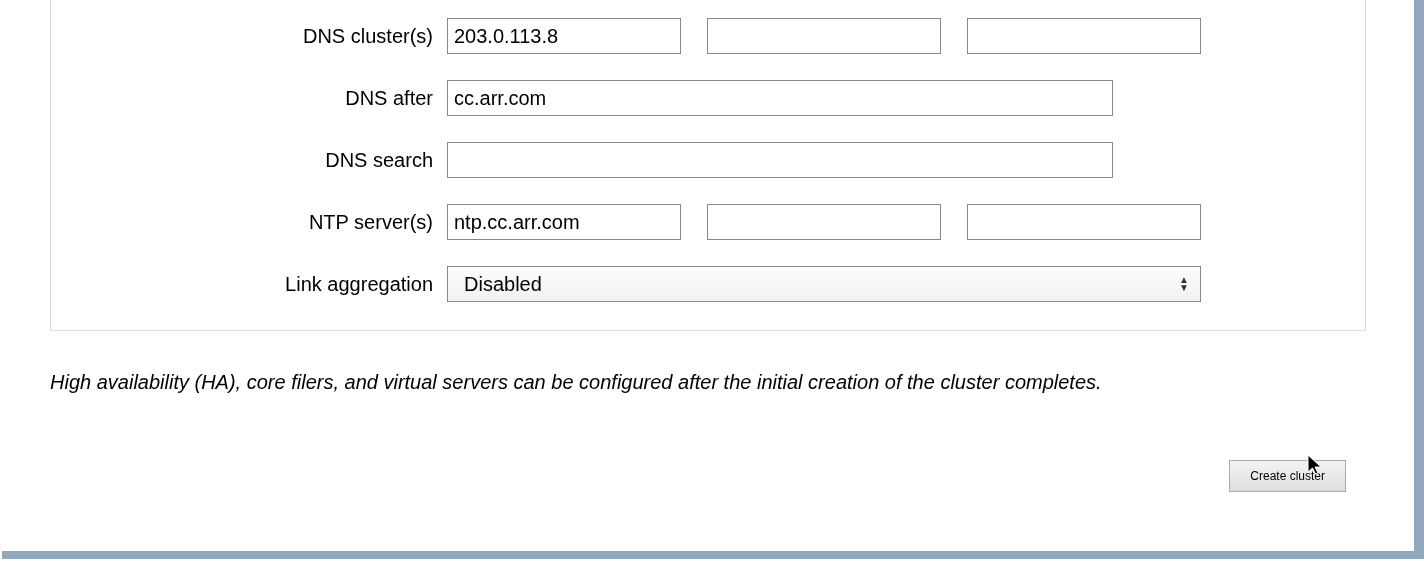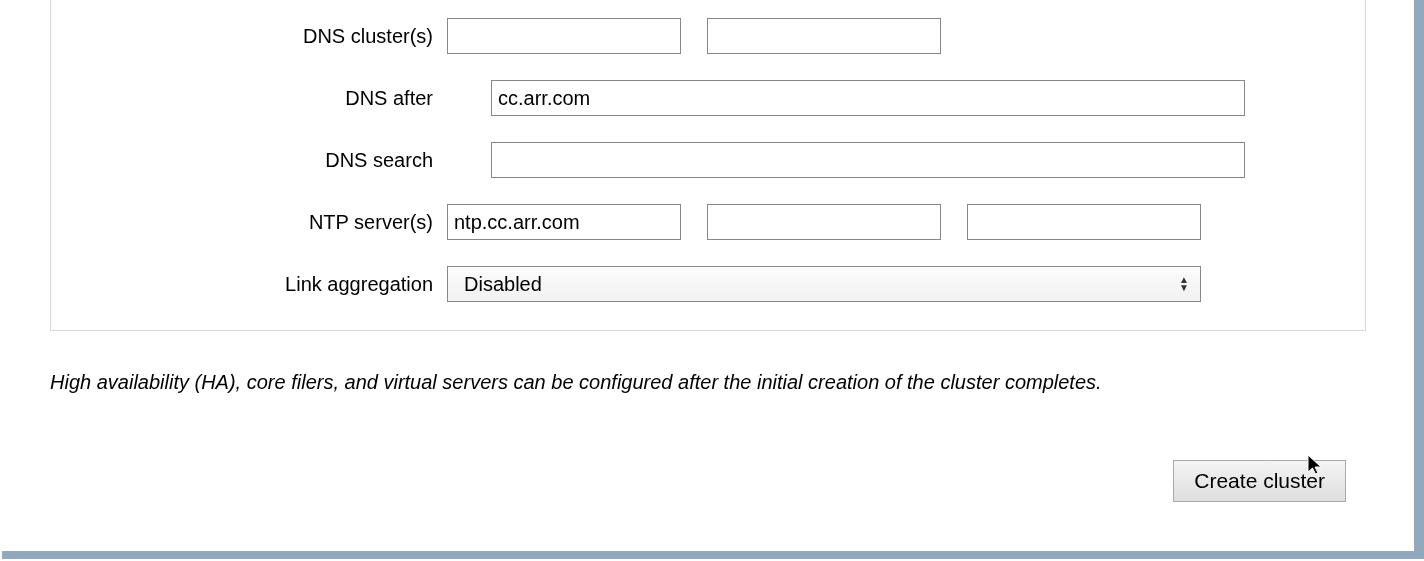--- a/index.html
+++ b/index.html
@@ -60,28 +60,27 @@
       padding: 4px 6px;
       font-size: 20px;
       font-family: Arial, Helvetica, sans-serif;
       margin-right: 26px;
       background: #fff;
     }
     .triple-inputs input:last-child {
       margin-right: 0;
     }
     .wide-input {
-      width: 754px;
+      width: 666px;
       height: 36px;
       border: 1.5px solid #888;
       padding: 4px 6px;
       font-size: 20px;
       font-family: Arial, Helvetica, sans-serif;
       background: #fff;
-      margin-left: 44px;
     }
     .select-wrap {
       position: relative;
       width: 754px;
     }
     .select-box {
       width: 100%;
       height: 36px;
       border: 1.5px solid #888;
       border-radius: 0;
@@ -114,21 +113,21 @@
     }
     .button-row {
       display: flex;
       justify-content: flex-end;
       padding-right: 20px;
     }
     .create-button {
       background: linear-gradient(#f4f4f4, #dedede);
       border: 1px solid #aaa;
       padding: 8px 20px;
-      font-size: 21px;
+      font-size: 12px;
       font-family: Arial, Helvetica, sans-serif;
       cursor: pointer;
       color: #000;
     }
     .cursor-pointer {
       position: absolute;
       right: 88px;
       bottom: 70px;
       pointer-events: none;
     }
@@ -136,20 +135,21 @@
 </head>
 <body>
 
 <div class="outer-frame">
   <div class="content-area">
     <div class="form-panel">
 
       <div class="form-row">
         <div class="form-label">DNS cluster(s)</div>
         <div class="triple-inputs">
+          <input type="text" value="203.0.113.8" style="">
           <input type="text" value="" style="">
           <input type="text" value="" style="">
         </div>
       </div>
 
       <div class="form-row">
         <div class="form-label">DNS after</div>
         <input type="text" class="wide-input" value="cc.arr.com" style="">
       </div>
 

